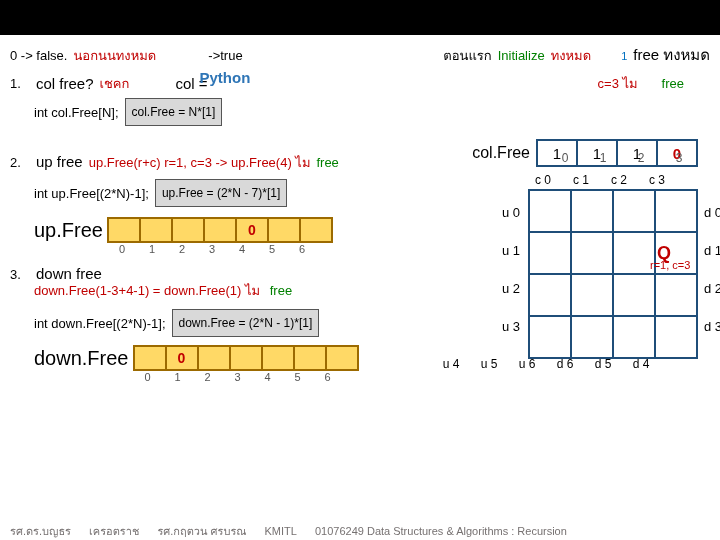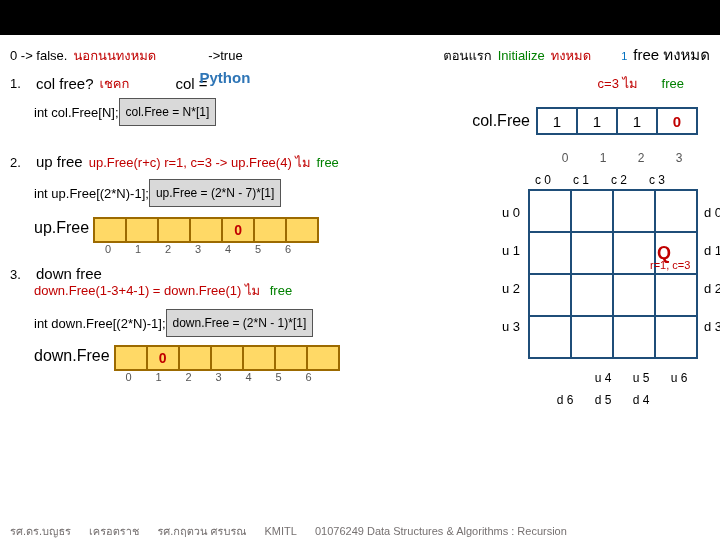--- a/index.html
+++ b/index.html
@@ -5,49 +5,49 @@
   body{margin:0;font-family:"Segoe UI",Arial,sans-serif;font-size:13px;color:#000;width:720px;height:540px;background:#fff;overflow:hidden}
   .blackbar{background:#000;height:35px;width:100%}
   .content{padding:8px 10px 4px 10px;position:relative;height:497px}
   .row1{display:flex;gap:6px;align-items:baseline;margin-bottom:6px}
   .red{color:#c00000}.green{color:#008000}.blue{color:#0070c0}
   .sp{flex:1}
   .row2{display:flex;align-items:center;gap:6px;position:relative;margin-top:6px}
   .num{width:20px}
   .py{color:#2e75b6;font-weight:bold;font-size:15px}
   .right1{margin-left:auto}
-  .codeline{display:flex;align-items:center;gap:0;margin:4px 0 2px 24px}
+  .codeline{display:flex;align-items:center;gap:6px;margin:4px 0 2px 24px}
   .initbox{border:1px solid #555;padding:6px 6px;background:#d9d9d9;font-size:12px}
-  .colFreeBlock{position:absolute;right:22px;top:72px;display:flex;gap:0;align-items:center}
+  .colFreeBlock{position:absolute;right:22px;top:104px;display:flex;gap:0;align-items:center}
   .colFreeBlock .lbl{margin-right:6px;font-size:16px}
   .cell{border:2px solid #1f4e79;width:38px;height:24px;display:flex;align-items:center;justify-content:center;font-size:15px}
   .cell+.cell{border-left:none}
   .idxrow{position:absolute;right:22px;top:116px;display:flex;gap:0}
   .idxrow div{width:38px;text-align:center;font-size:12px;color:#555}
   .line2{display:flex;align-items:baseline;gap:6px;margin-top:26px}
   .upFreeArr{display:flex;align-items:flex-start;margin:10px 0 0 24px}
-  .upFreeArr .albl{font-size:16px;margin-right:4px;margin-top:2px}
+  .upFreeArr .albl{font-size:20px;margin-right:4px;margin-top:2px}
   .arr7{display:flex}
   .arr7 .acell{border:2px solid #9c6a00;background:#ffd966;width:30px;height:22px;display:flex;align-items:center;justify-content:center;font-size:14px}
   .arr7 .acell+.acell{border-left:none}
   .aidx{display:flex;margin-left:0}
   .aidx div{width:30px;text-align:center;font-size:11px;color:#555}
   .line3{display:flex;align-items:baseline;gap:6px;margin-top:10px}
   .line3b{margin-left:24px;margin-top:-2px}
   
   .grid{position:absolute;right:22px;top:154px}
   .gridtbl{border-collapse:collapse}
   .gridtbl td{border:2px solid #1f4e79;width:38px;height:38px;position:relative}
   .collbl{position:absolute;right:44px;top:138px;display:flex}
   .collbl div{width:38px;text-align:center;font-size:12px}
   .rowlbl-left{position:absolute;right:200px;top:158px}
   .rowlbl-left div{height:38px;display:flex;align-items:center;font-size:13px}
   .rowlbl-right{position:absolute;right:-2px;top:158px}
   .rowlbl-right div{height:38px;display:flex;align-items:center;font-size:13px}
-  .dglbl-bot{position:absolute;right:22px;top:336px;display:flex;flex-direction:column;gap:8px}
+  .dglbl-bot{position:absolute;right:22px;top:322px;display:flex;flex-direction:row;gap:0}
   .dglbl-bot .r{display:flex}
   .dglbl-bot .r div{width:38px;text-align:center;font-size:12px;line-height:14px}
   .Qmark{color:#c00000;font-weight:bold;font-size:18px}
   .rc{color:#c00000;font-size:11px;position:absolute}
   .footer{position:absolute;bottom:4px;left:10px;right:10px;display:flex;gap:18px;font-size:11px;color:#767171;align-items:baseline}
   .footer .f2{flex:0 0 auto}
   .downArrPos{margin:8px 0 0 24px}
 </style>
 </head>
 <body>

